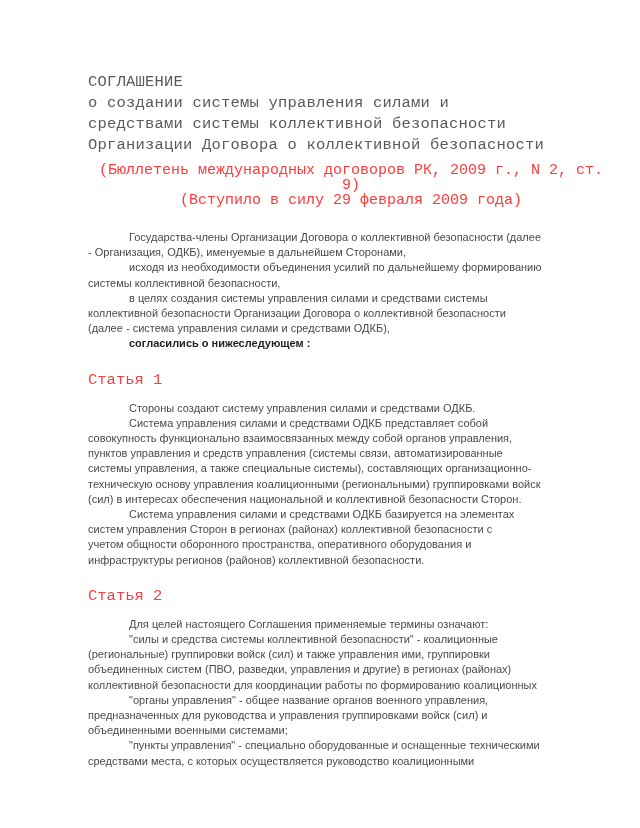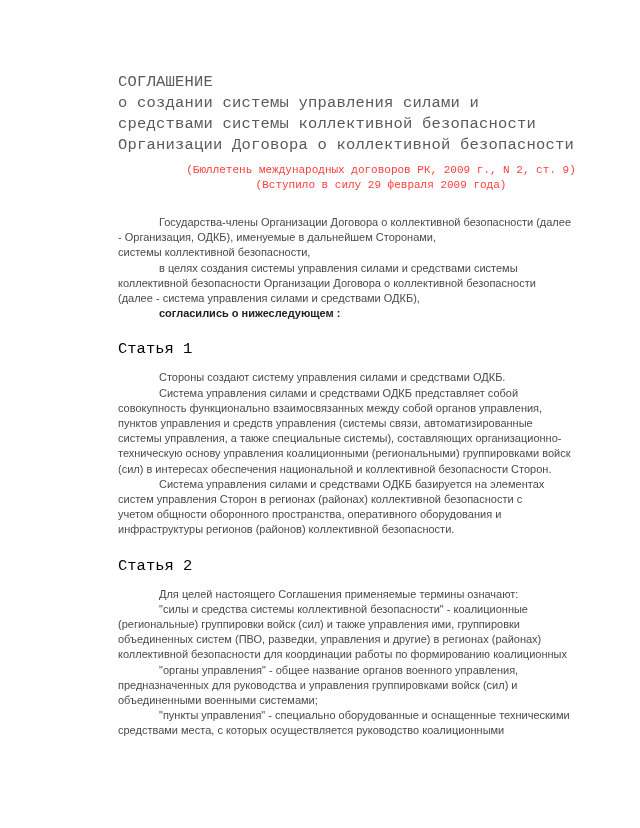--- a/index.html
+++ b/index.html
@@ -1,45 +1,46 @@
 <!DOCTYPE html>
 <html><head>
 <meta charset="utf-8">
 <style>
   html, body { margin: 0; padding: 0; background: #ffffff; }
   body { width: 640px; height: 828px; overflow: hidden; position: relative; }
-  .page { position: absolute; left: 88px; top: 72px; width: 520px; color: #555555; margin-left: 30px; }
+  .page { position: absolute; left: 88px; top: 72px; width: 520px; color: #555555; }
   .title { font-family: "Liberation Mono", "DejaVu Sans Mono", monospace; font-size: 15.5px; line-height: 21px; color: #5a5a5a; letter-spacing: 0.2px; }
   .title div { white-space: nowrap; }
-  .pub { margin-top: 7px; text-align: center; font-family: "Liberation Mono", monospace; font-size: 11px; line-height: 15px; color: #ff3b3b; padding-left: 6px; }
+  .pub { margin-top: 7px; text-align: center; font-family: "Liberation Mono", monospace; font-size: 15px; line-height: 15px; color: #ff3b3b; padding-left: 6px; }
   .body { font-family: Liberation Sans, sans-serif; font-size: 11px; line-height: 15.2px; color: #4a4a4a; }
   .p { white-space: nowrap; }
   .ind { padding-left: 41px; }
   .intro { margin-top: 22px; }
   .agree { font-weight: bold; color: #222; }
-  .art { font-family: "Liberation Mono", monospace; font-size: 15.5px; line-height: 20px; color: #000000; margin-top: 18px; margin-bottom: 11px; }
+  .art { font-family: "Liberation Mono", monospace; font-size: 15.5px; line-height: 20px; color: #ef4444; margin-top: 18px; margin-bottom: 11px; }
 </style>
 </head>
 <body>
 
 <div class="page">
   <div class="title">
     <div>СОГЛАШЕНИЕ</div>
     <div>о создании системы управления силами и</div>
     <div>средствами системы коллективной безопасности</div>
     <div>Организации Договора о коллективной безопасности</div>
   </div>
   <div class="pub">
     <div>(Бюллетень международных договоров РК, 2009 г., N 2, ст. 9)</div>
     <div>(Вступило в силу 29 февраля 2009 года)</div>
   </div>
 
   <div class="body intro">
     <div class="p ind">Государства-члены Организации Договора о коллективной безопасности (далее</div>
     <div class="p">- Организация, ОДКБ), именуемые в дальнейшем Сторонами,</div>
+    <div class="p ind">исходя из необходимости объединения усилий по дальнейшему формированию</div>
     <div class="p">системы коллективной безопасности,</div>
     <div class="p ind">в целях создания системы управления силами и средствами системы</div>
     <div class="p">коллективной безопасности Организации Договора о коллективной безопасности</div>
     <div class="p">(далее - система управления силами и средствами ОДКБ),</div>
     <div class="p ind agree">согласились о нижеследующем :</div>
   </div>
 
   <div class="art">Статья 1</div>
   <div class="body">
     <div class="p ind">Стороны создают систему управления силами и средствами ОДКБ.</div>

